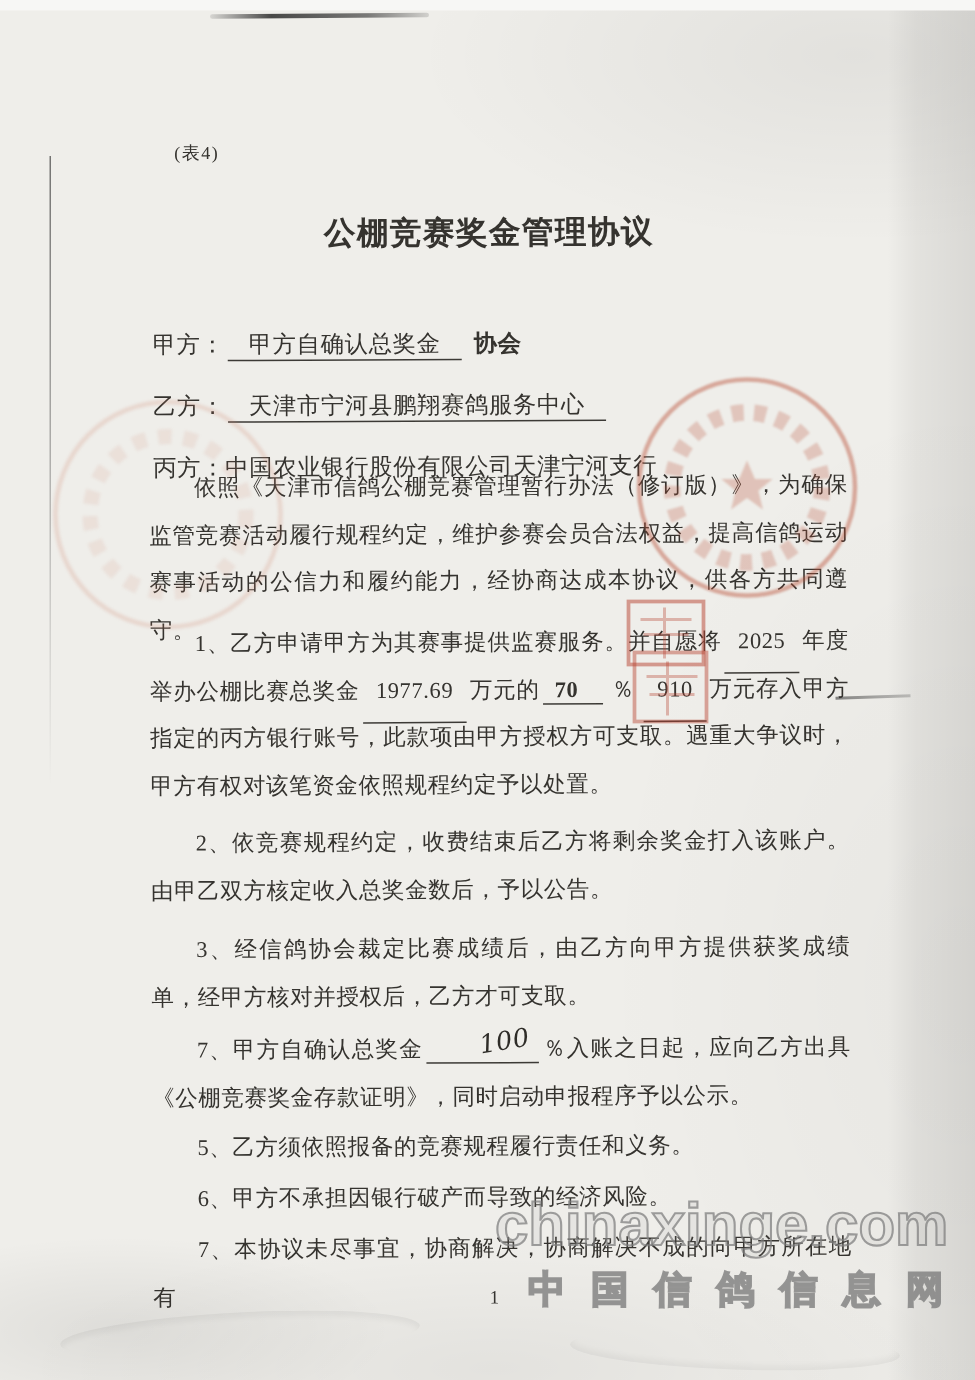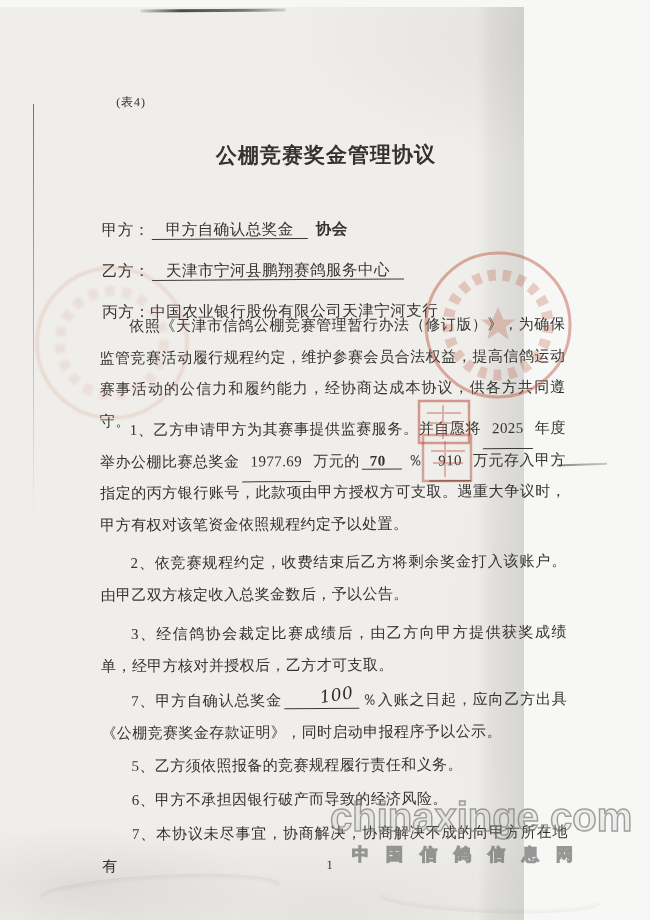--- a/index.html
+++ b/index.html
@@ -1,17 +1,17 @@
 <!DOCTYPE html>
 <html><head>
 <meta charset="utf-8">
 <style>
   html,body{margin:0;padding:0;width:650px;height:920px;overflow:hidden;background:#f7f7f5;}
   .scan{
-    position:absolute;left:0;top:7px;width:524px;height:913px;
+    position:absolute;left:0;top:7px;width:650px;height:913px;
     background:
       linear-gradient(to right, rgba(0,0,0,0) 91%, rgba(0,0,0,0.05) 94%, rgba(0,0,0,0.09) 100%),
       radial-gradient(ellipse 420px 180px at 570px 30px, rgba(0,0,0,0.055), transparent 70%),
       radial-gradient(ellipse 260px 90px at 80px 880px, rgba(0,0,0,0.07), transparent 70%),
       radial-gradient(ellipse 420px 120px at 330px 905px, rgba(0,0,0,0.05), transparent 75%),
       radial-gradient(ellipse 300px 500px at 640px 650px, rgba(0,0,0,0.03), transparent 80%),
       #efeeea;
     font-family:"Liberation Serif","DejaVu Serif",serif;
     color:#35332f;
   }
@@ -52,21 +52,21 @@
   .stray-dash{position:absolute;left:557px;top:458px;width:50px;height:2px;
         background:linear-gradient(to right, rgba(60,60,60,0.6), rgba(60,60,60,0.25));transform:rotate(-1.5deg);}
   .stamp{position:absolute;filter:blur(0.7px);}
   .round-stamp{left:408px;top:230px;}
   .square-stamp{left:405px;top:388px;filter:blur(0.5px);}
   .left-stamp{left:22px;top:246px;filter:blur(1px);}
   .wm{position:absolute;left:330px;top:788px;width:320px;z-index:9;
       font-family:"Liberation Sans","DejaVu Sans",sans-serif;}
   .wm1{font-size:40px;font-weight:bold;letter-spacing:0px;color:rgba(160,160,160,0.10);
        -webkit-text-stroke:1.4px rgba(125,125,125,0.72);white-space:nowrap;}
-  .wm2{margin-top:3px;margin-left:22px;font-size:17px;font-weight:bold;letter-spacing:17px;
+  .wm2{margin-top:3px;margin-left:22px;font-size:25px;font-weight:bold;letter-spacing:17px;
        color:rgba(160,160,160,0.10);-webkit-text-stroke:1.2px rgba(120,120,120,0.75);white-space:nowrap;}
   .wrinkle1{position:absolute;left:40px;top:868px;width:240px;height:30px;border-radius:50%;
        box-shadow:inset 0 3px 4px rgba(0,0,0,0.05);transform:rotate(-3deg);}
   .wrinkle2{position:absolute;left:380px;top:880px;width:220px;height:26px;border-radius:50%;
        box-shadow:inset 0 -3px 4px rgba(0,0,0,0.045);transform:rotate(2deg);}
 </style>
 </head>
 <body>
 
 <div class="scan">

